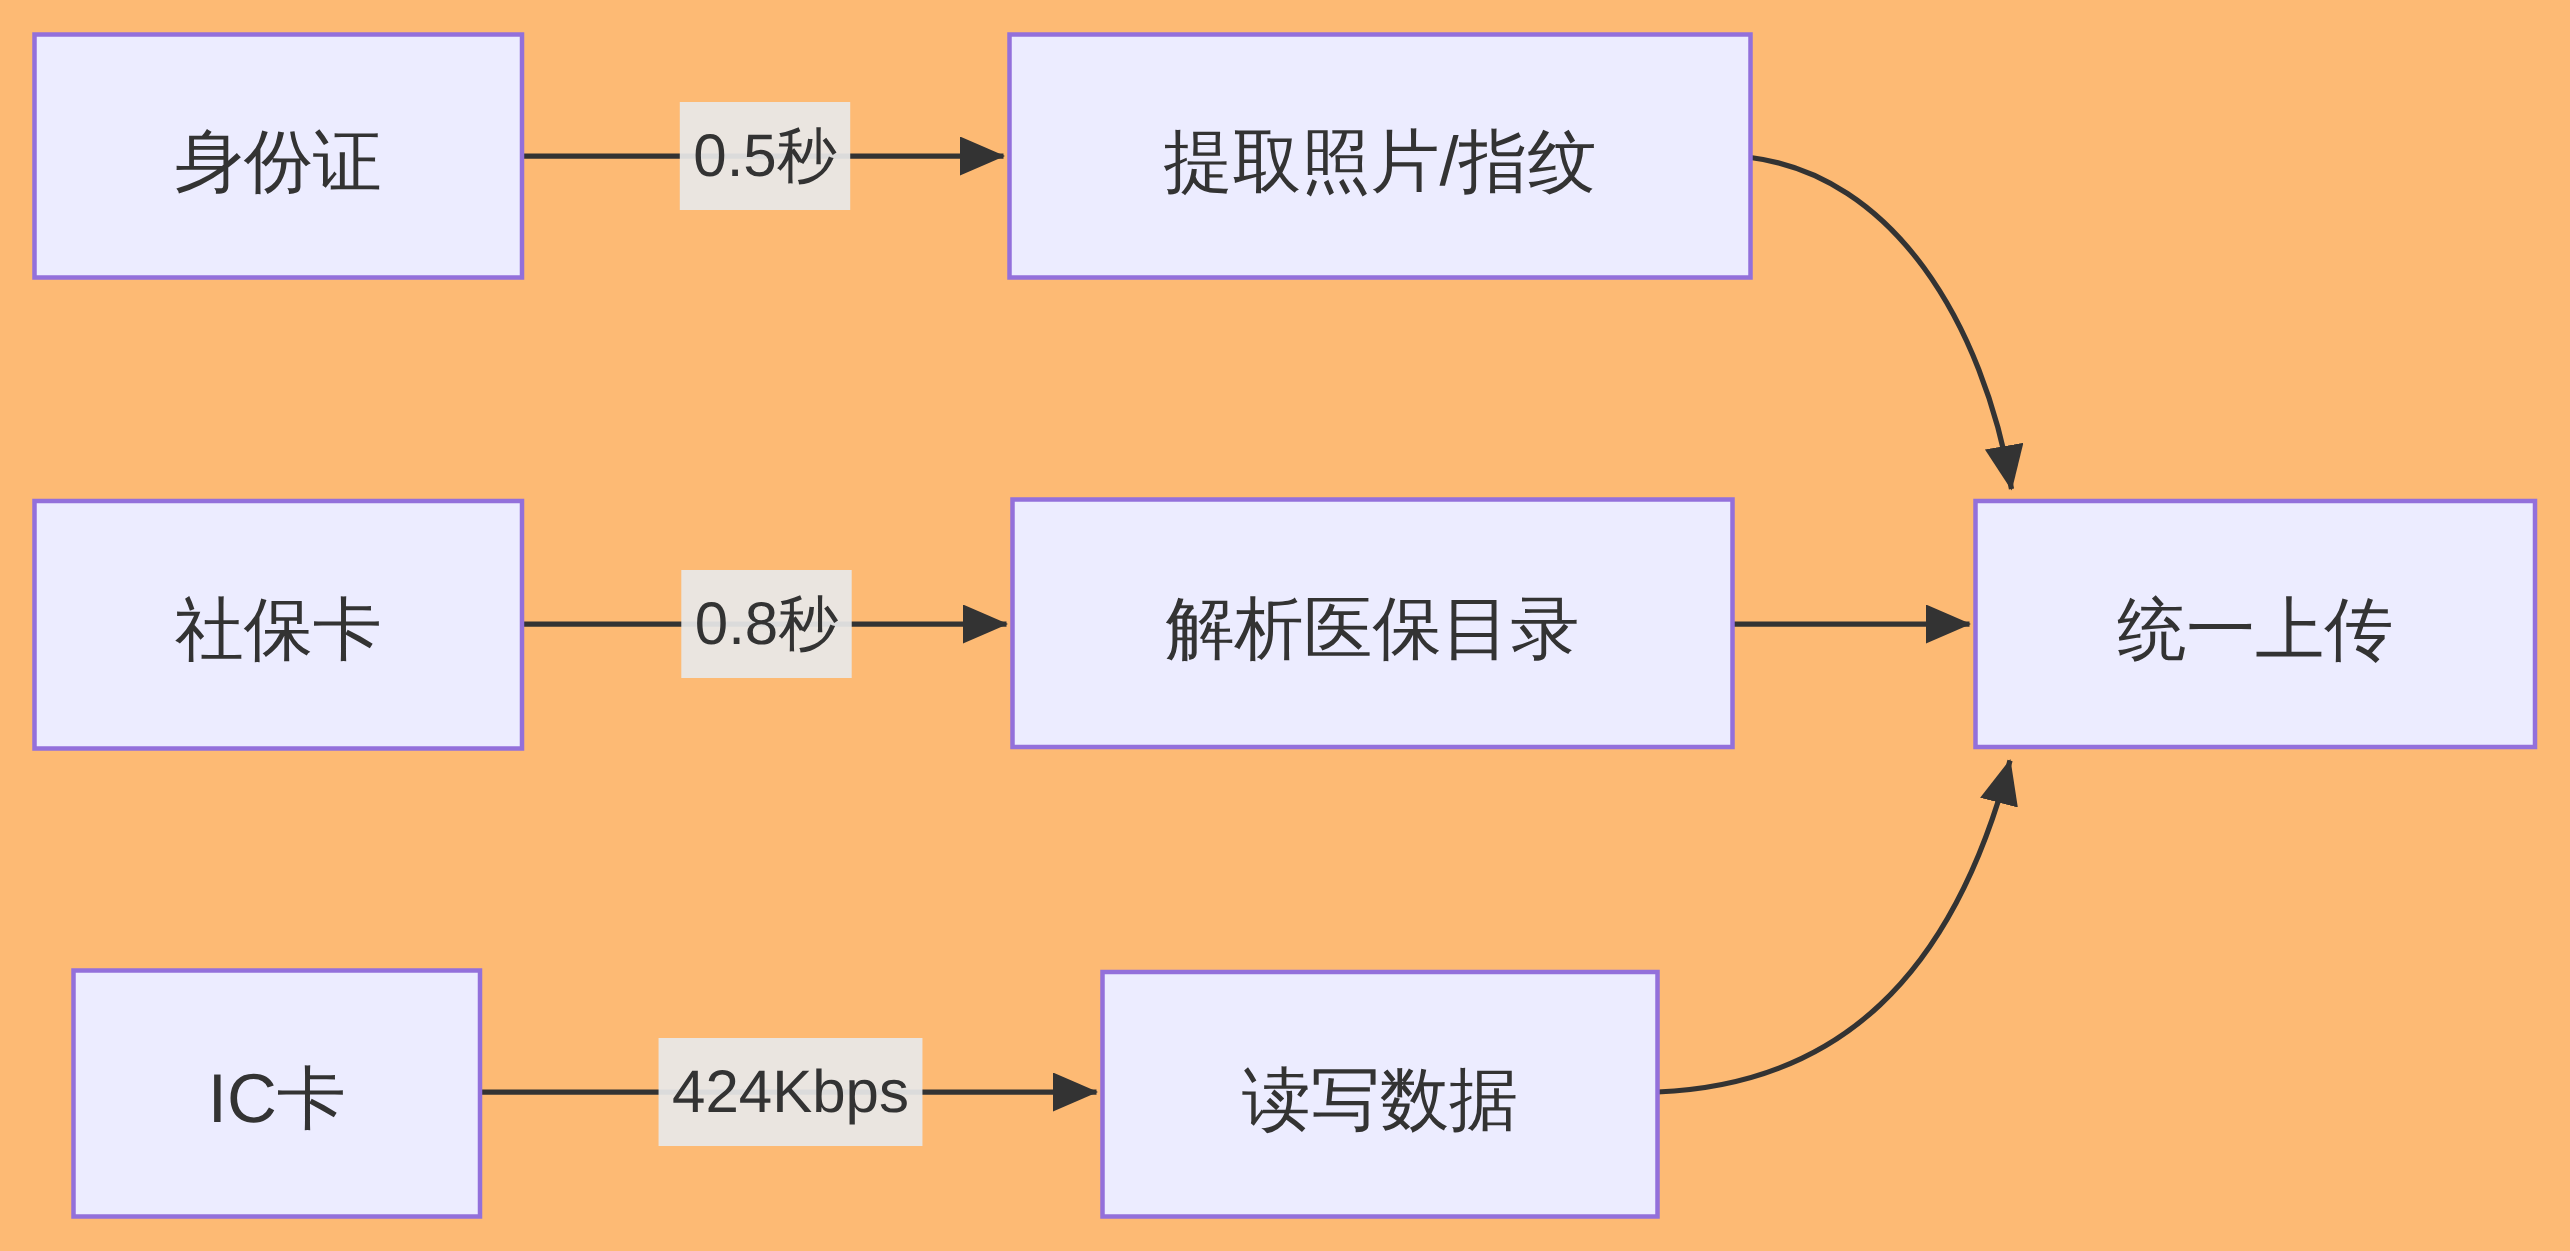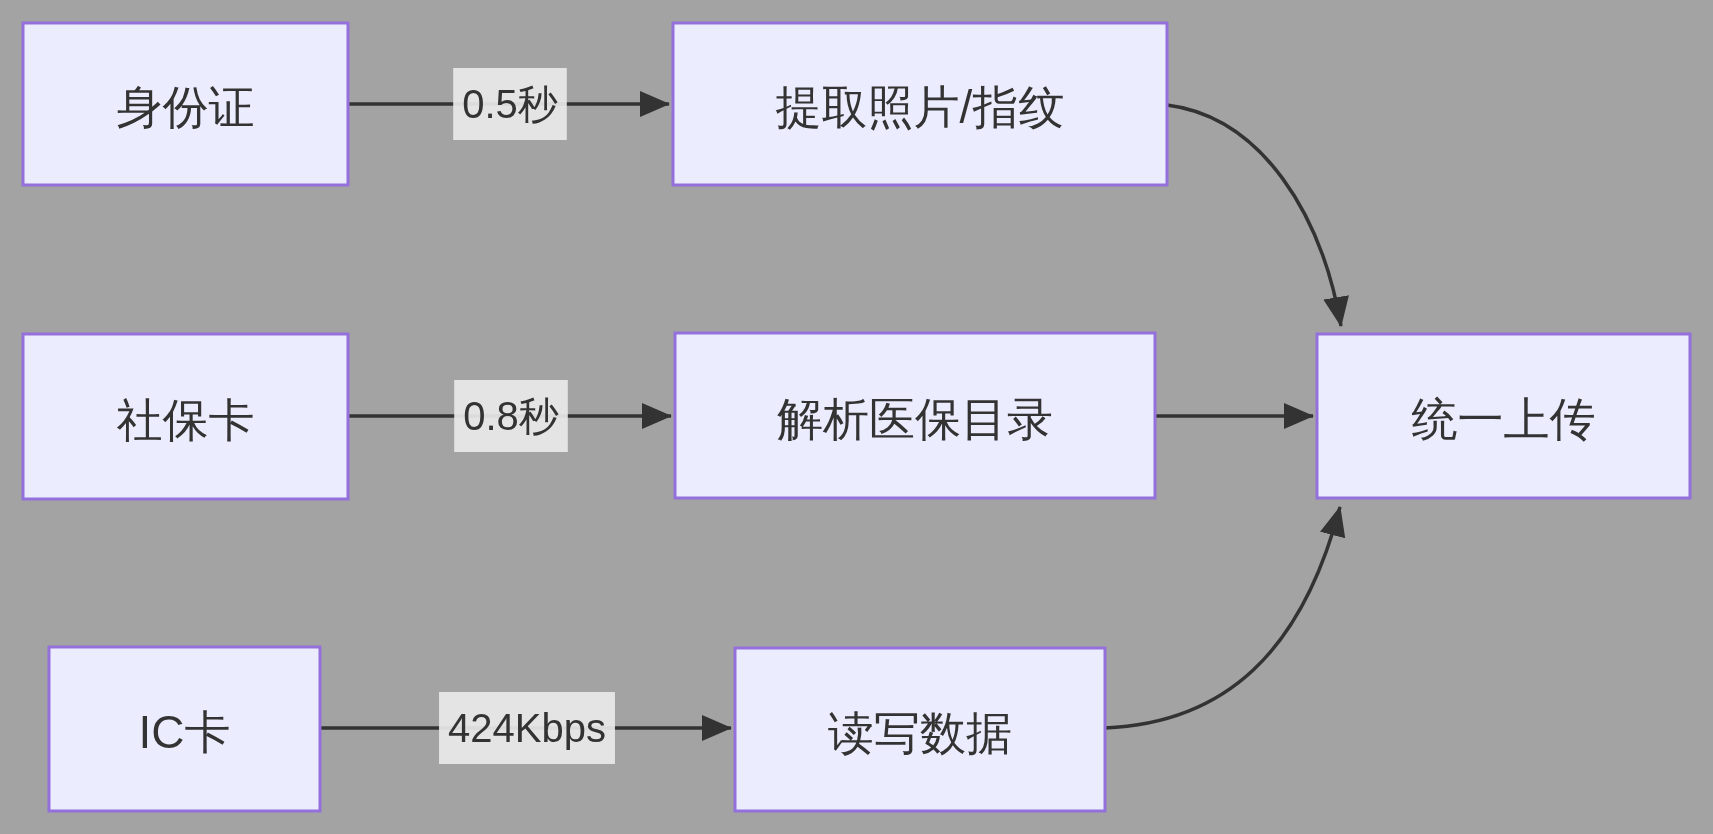--- a/index.html
+++ b/index.html
@@ -5,21 +5,21 @@
   html, body {
     margin: 0;
     padding: 0;
     background: #ffffff;
     font-family: "Liberation Sans", "DejaVu Sans", sans-serif;
   }
   .canvas-wrap {
     position: relative;
     width: 1713px;
     height: 834px;
-    background: #a3a3a3;
+    background: #fdba74;
     overflow: hidden;
   }
   svg { display: block; }
   .node-rect {
     stroke-width: 3px;
   }
   .node-label {
     font-size: 46px;
     font-family: "Liberation Sans", "DejaVu Sans", sans-serif;
   }

